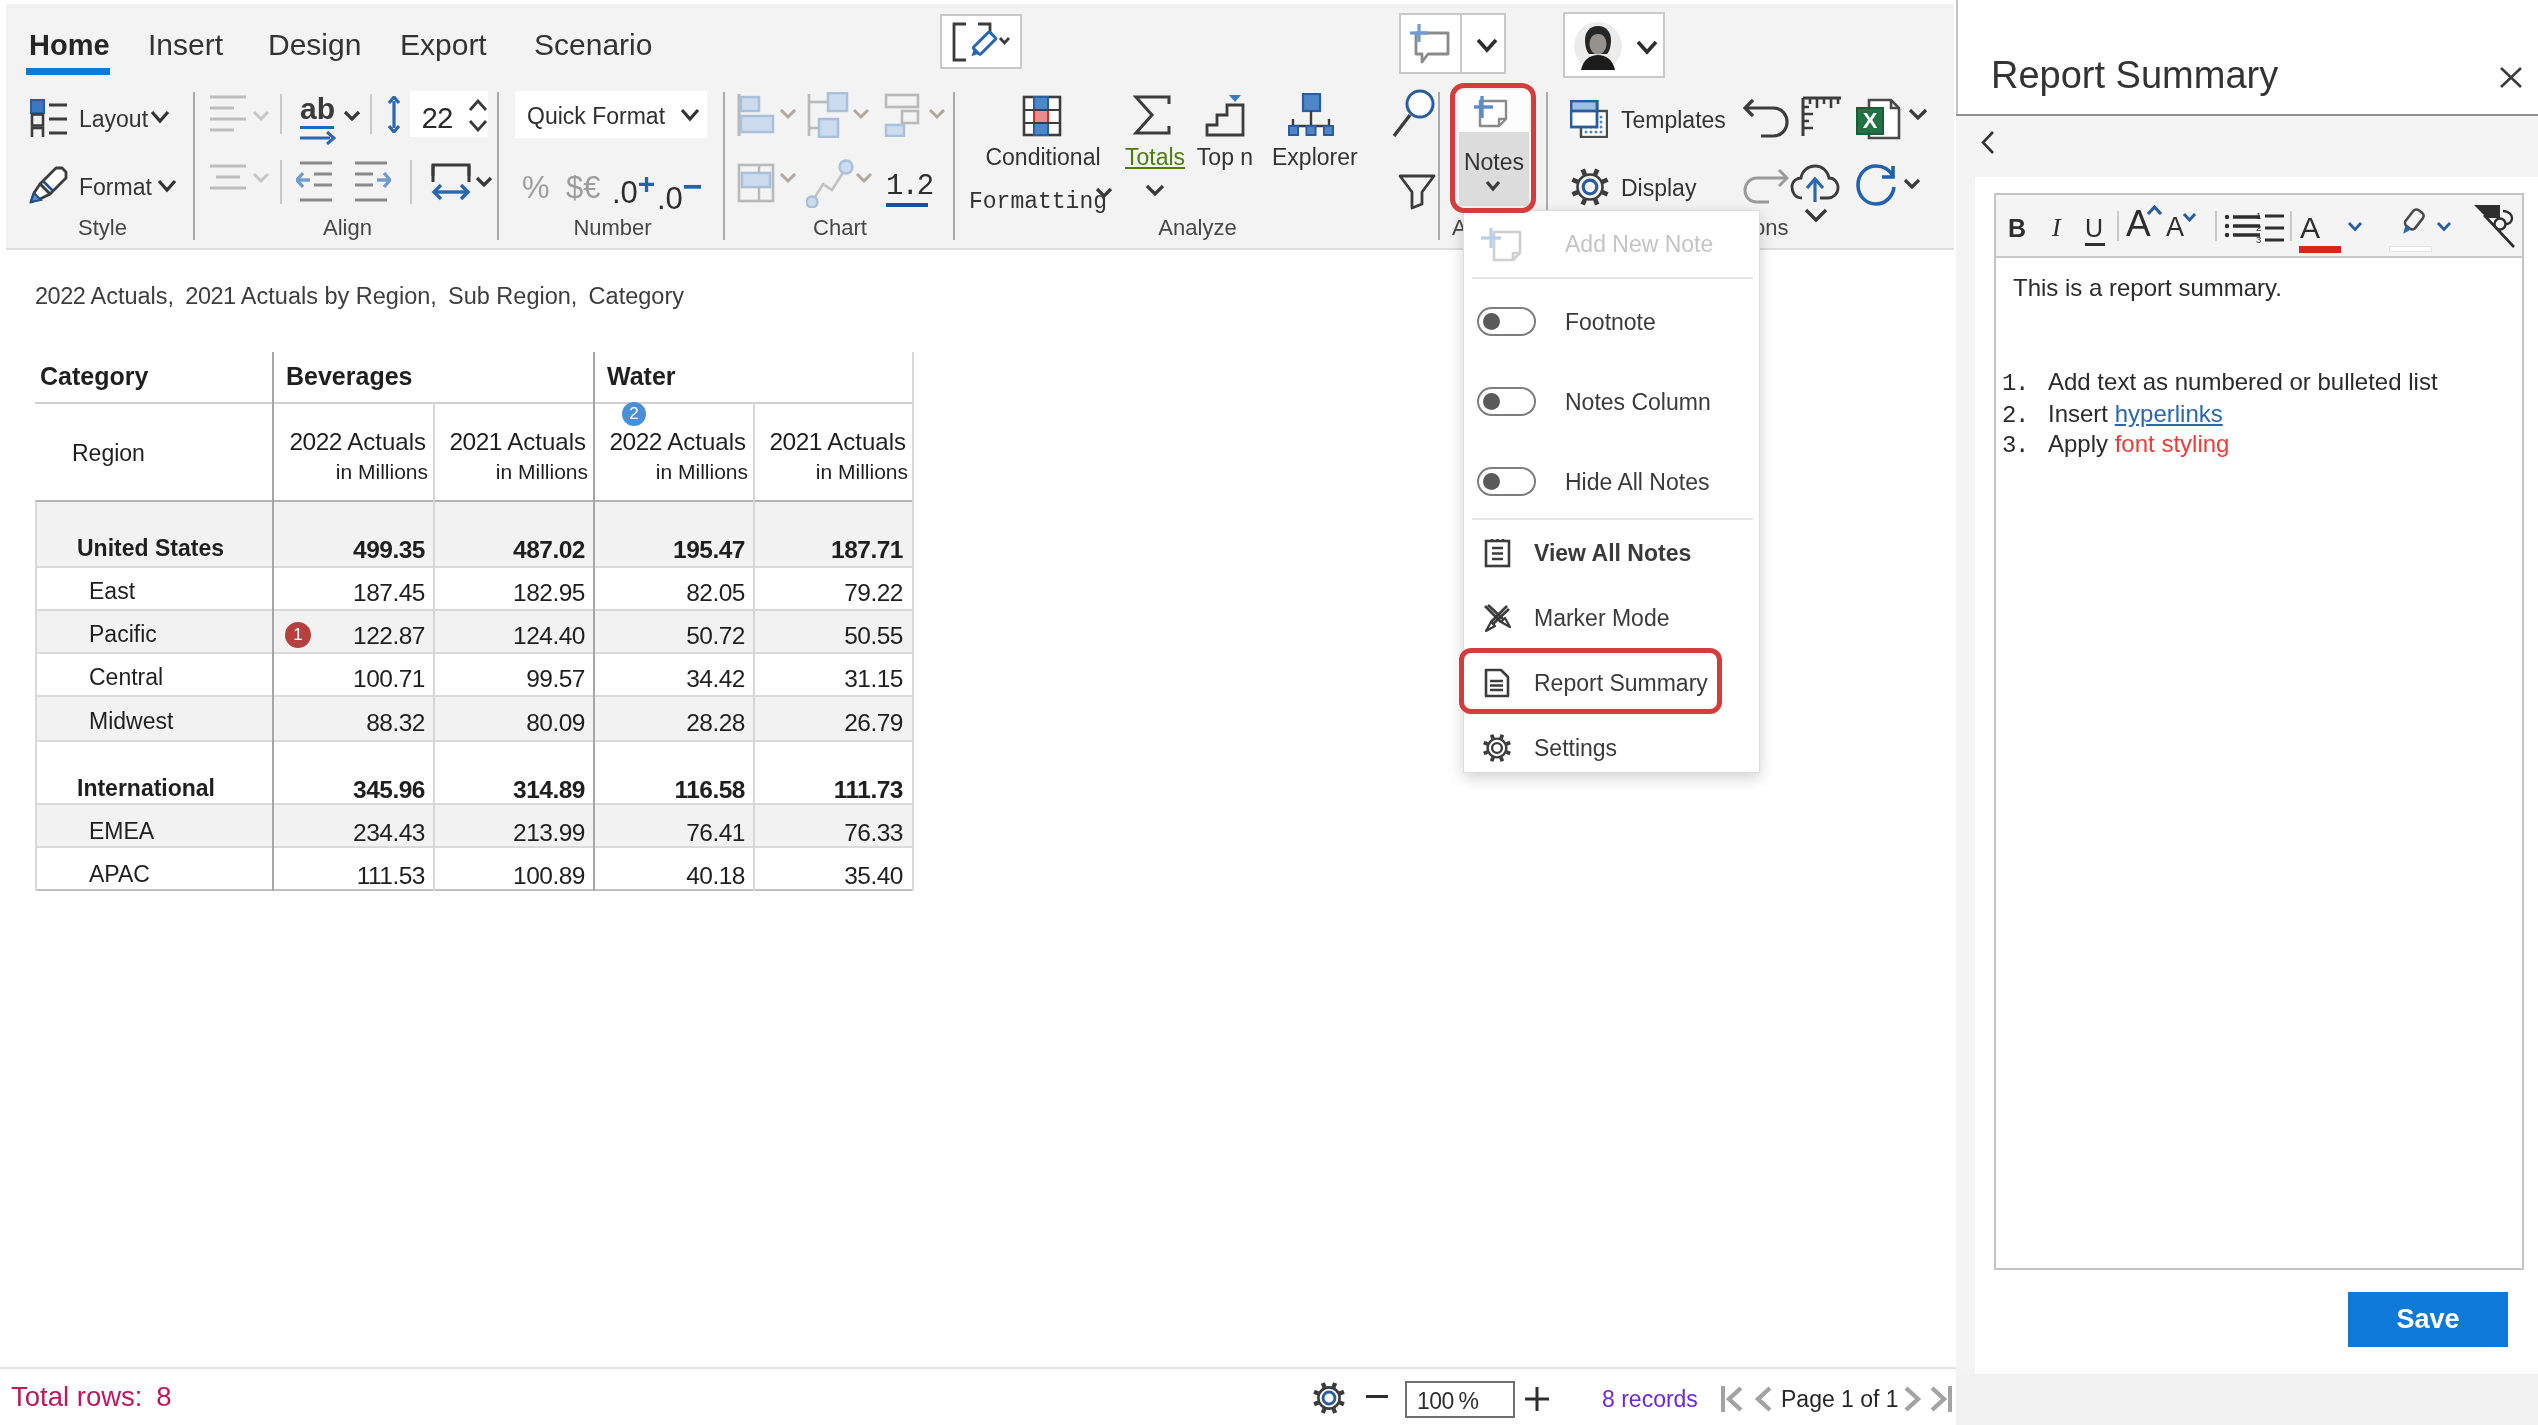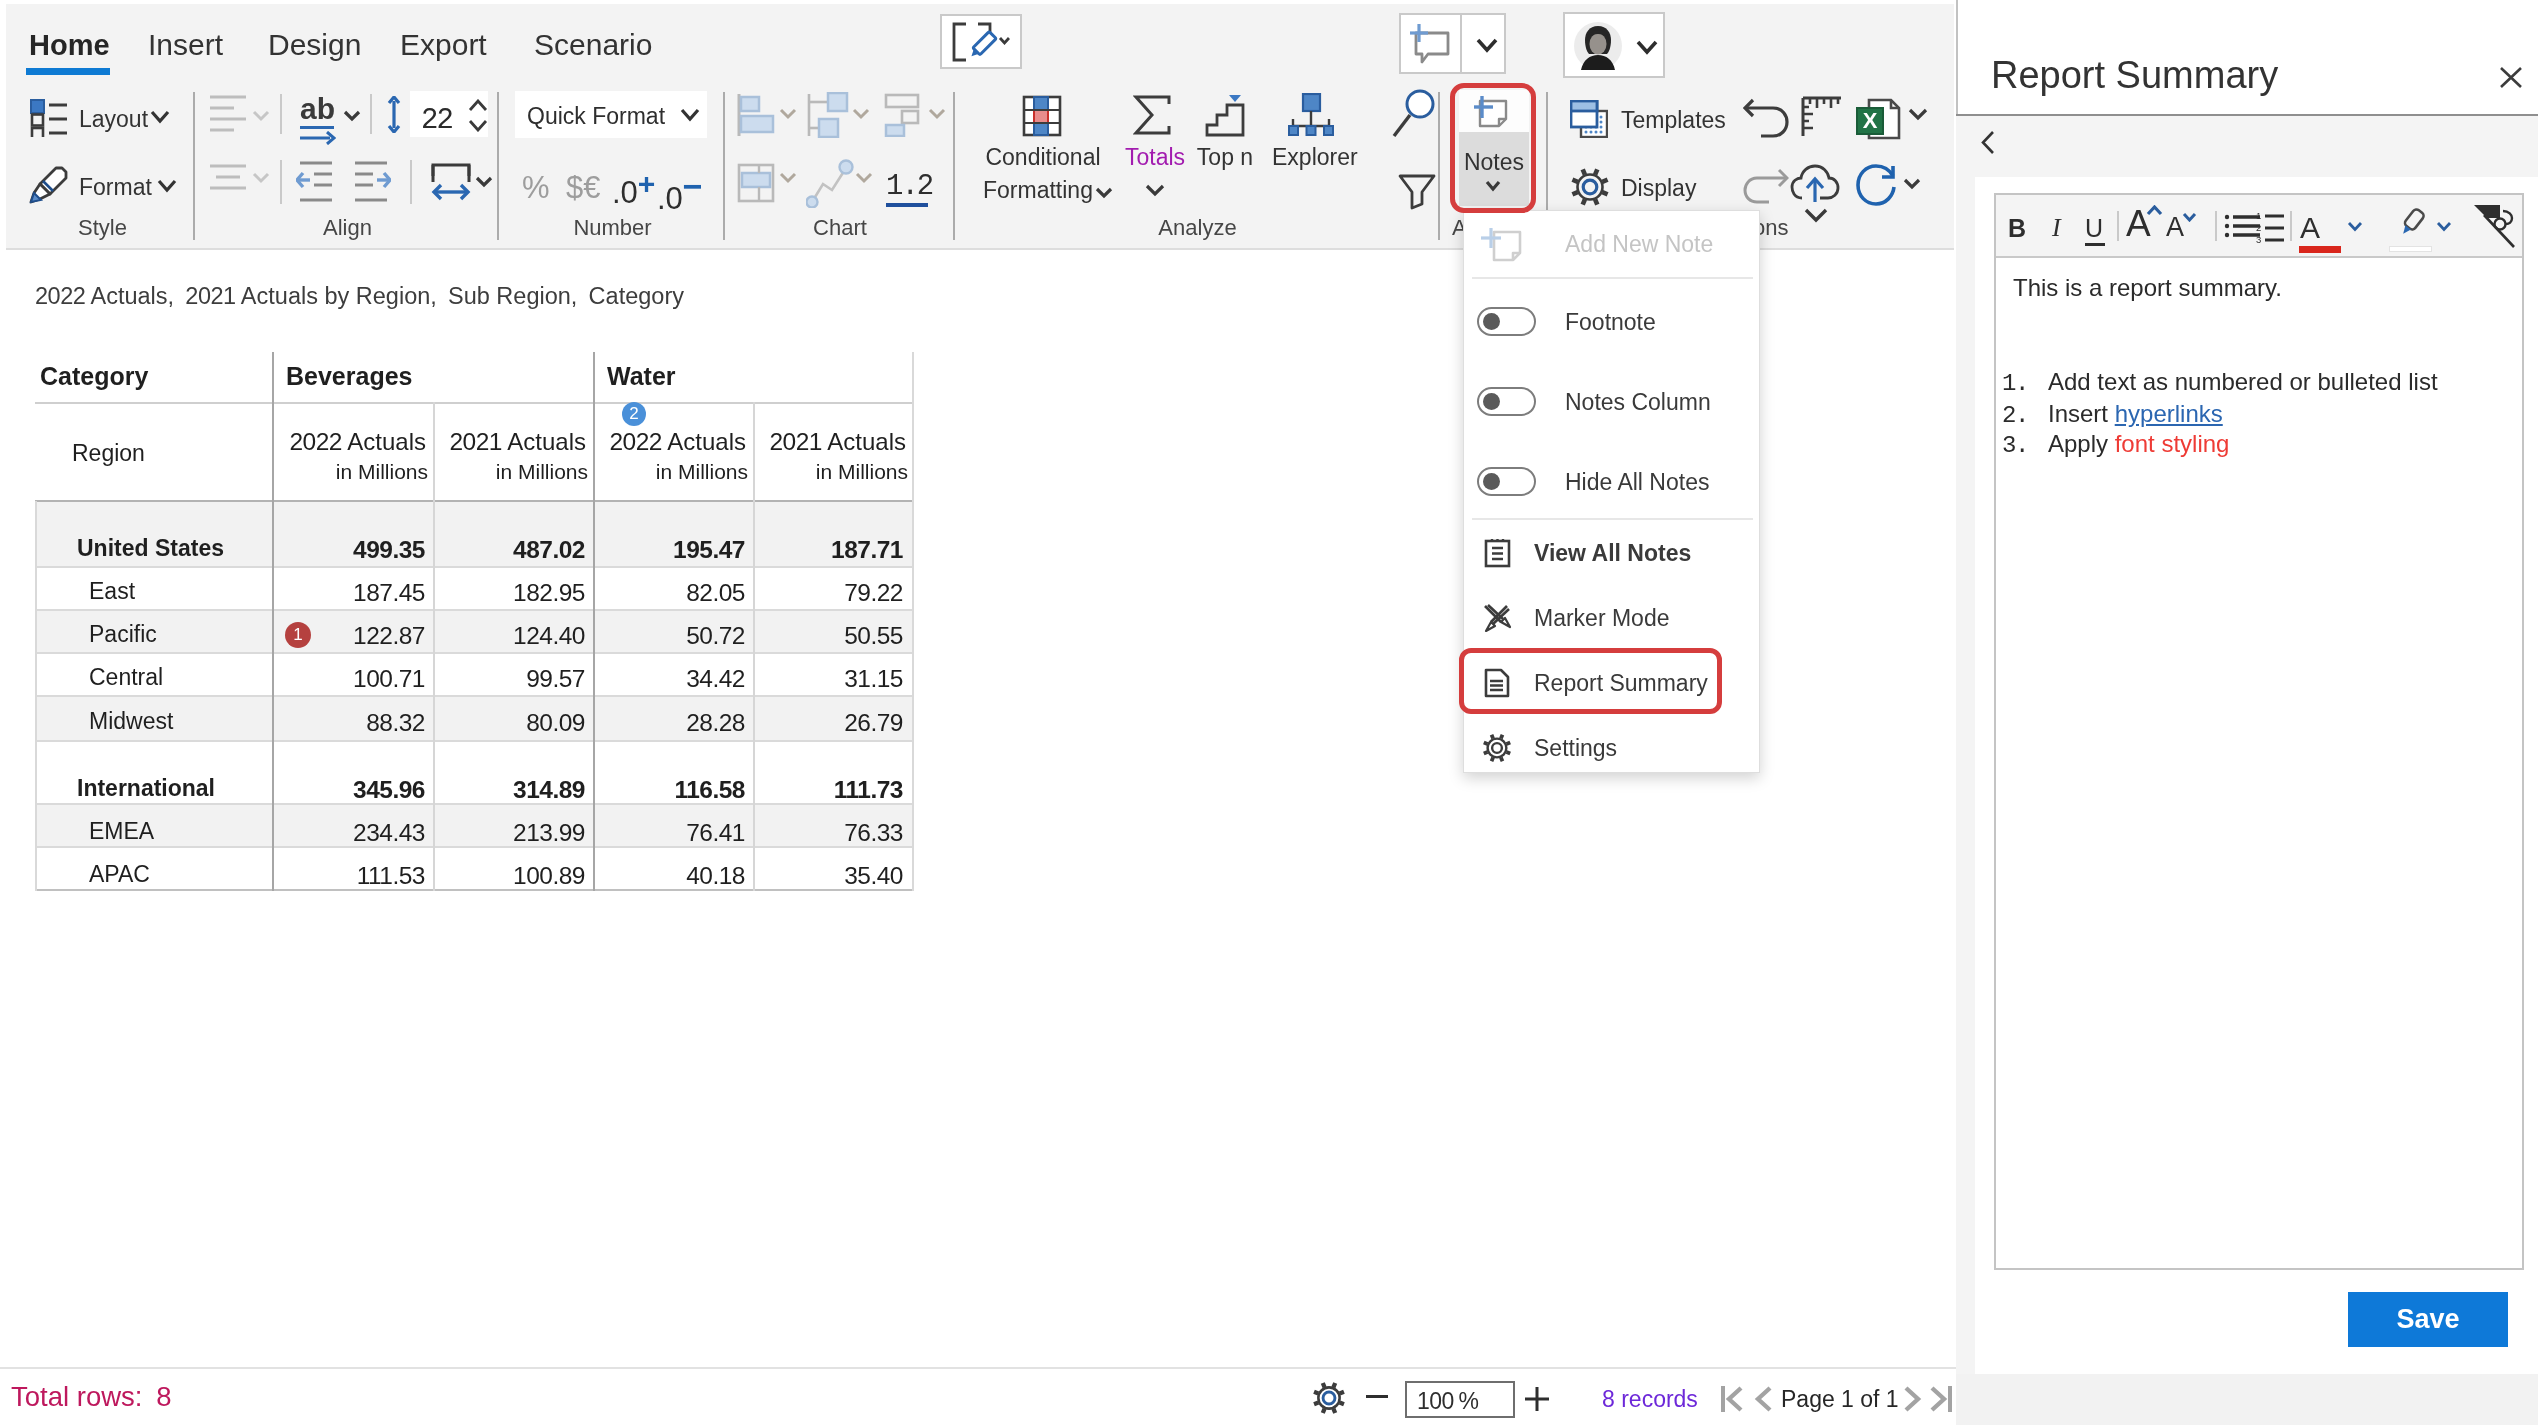--- a/index.html
+++ b/index.html
@@ -189,28 +189,28 @@
 
 <svg class="abs" style="left:1022px; top:95px;" width="40" height="42" viewBox="0 0 40 42">
   <rect x="2" y="2" width="36" height="38" fill="#fff" stroke="#3c3c3c" stroke-width="2.6"></rect>
   <rect x="12" y="2" width="14" height="13" fill="#4e86c6" stroke="#2a5d9e" stroke-width="2"></rect>
   <rect x="12" y="15" width="14" height="13" fill="#e88c8c" stroke="#c9302c" stroke-width="2"></rect>
   <rect x="12" y="28" width="14" height="12" fill="#4e86c6" stroke="#2a5d9e" stroke-width="2"></rect>
   <line x1="2" y1="15" x2="38" y2="15" stroke="#3c3c3c" stroke-width="2.2"></line>
   <line x1="2" y1="28" x2="38" y2="28" stroke="#3c3c3c" stroke-width="2.2"></line>
 </svg>
 <div class="abs" style="left:963px; top:144px; width:160px; text-align:center; font-size:23px; color:#333;">Conditional</div>
-<div class="abs" style="left:958px; top:177px; width:160px; text-align:center; font-size:23px; color:#333;">Formatting</div>
+<div class="abs" style="left:958px; top:189px; width:160px; text-align:center; font-size:23px; color:#333;font-family:Liberation Mono, monospace;">Formatting</div>
 <svg class="abs" style="left:1095px; top:187px;" width="18" height="12" viewBox="0 0 18 12">
     <path d="M2 2 L9 9 L16 2" fill="none" stroke="#3a3a3a" stroke-width="3.2"></path>
   </svg>
 <svg class="abs" style="left:1133px; top:95px;" width="38" height="40" viewBox="0 0 38 40">
   <path d="M36 9 L36 2 L3 2 L19 20 L3 38 L36 38 L36 31" fill="none" stroke="#3c3c3c" stroke-width="3"></path>
 </svg>
-<div class="abs" style="left:1115px; top:144px; width:80px; text-align:center; font-size:23px; color:#a21caf;">Totals</div>
+<div class="abs" style="left:1115px; top:144px; width:80px; text-align:center; font-size:23px; color:#4d7c0f;text-decoration:underline;">Totals</div>
 <svg class="abs" style="left:1145px; top:184px;" width="20" height="13" viewBox="0 0 20 13">
     <path d="M2 2 L10 10 L18 2" fill="none" stroke="#3a3a3a" stroke-width="3.2"></path>
   </svg>
 <svg class="abs" style="left:1205px; top:93px;" width="40" height="44" viewBox="0 0 40 44">
   <path d="M2 42 L2 32 L12 32 L12 22 L22 22 L22 12 L38 12 L38 42 Z" fill="none" stroke="#3c3c3c" stroke-width="2.8"></path>
   <path d="M24 2 L36 2 L30 9 Z" fill="#3b78c3"></path>
 </svg>
 <div class="abs" style="left:1185px; top:144px; width:80px; text-align:center; font-size:23px; color:#333;">Top n</div>
 <svg class="abs" style="left:1288px; top:93px;" width="46" height="44" viewBox="0 0 46 44">
   <rect x="15" y="1" width="17" height="17" fill="#4e86c6" stroke="#2a5d9e" stroke-width="2.2"></rect>

